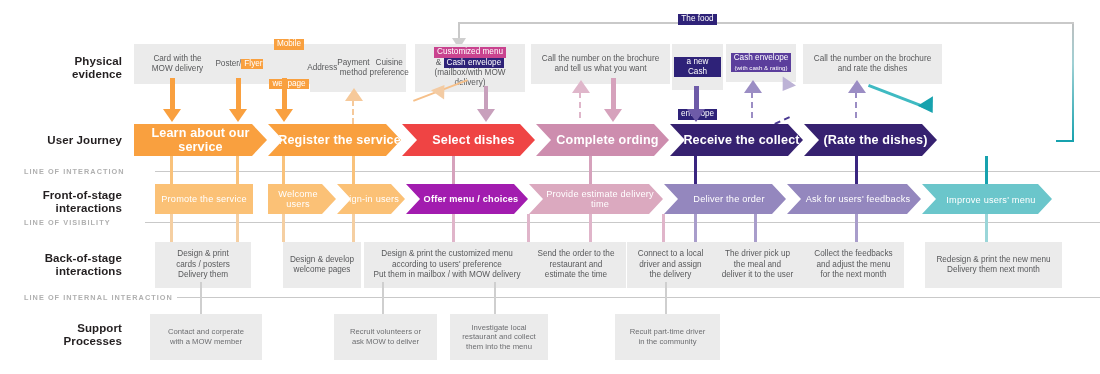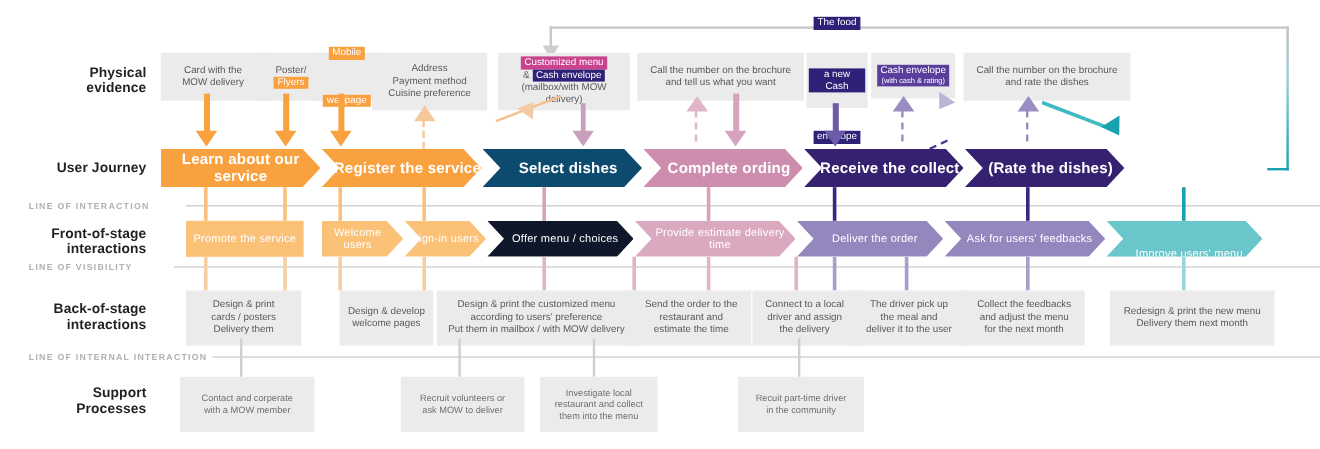--- a/index.html
+++ b/index.html
@@ -84,31 +84,31 @@
     <div class="tri" style="left:452px;top:38px;border-left:7px solid transparent;border-right:7px solid transparent;border-top:11px solid #cfcfcf;"></div>
 
     <div class="abs" style="left:1056px;top:140px;width:18px;height:2px;background:#17A2AE;"></div>
   </div>
 
   <div class="pbox" style="left:134px;top:44px;width:79px;height:34px;flex-direction:column;">
     <div>Card with the</div>
     <div>MOW delivery</div>
   </div>
 
-  <div class="pbox" style="left:216px;top:44px;width:45px;height:34px;flex-direction:column;">
+  <div class="pbox" style="left:216px;top:44px;width:45px;height:34px;flex-direction:row;">
     <div>Poster/</div>
     <div><span class="hl" style="background:#F9A03F;">Flyers</span></div>
   </div>
 
   <div class="pbox" style="left:263px;top:44px;width:44px;height:34px;flex-direction:column;gap:29px;">
     <div><span class="hl" style="background:#F9A03F;">Mobile</span></div>
     <div><span class="hl" style="background:#F9A03F;">webpage</span></div>
   </div>
 
-  <div class="pbox" style="left:310px;top:44px;width:88px;height:42px;flex-direction:column;">
+  <div class="pbox" style="left:310px;top:44px;width:88px;height:42px;flex-direction:row;">
     <div>Address</div>
     <div>Payment method</div>
     <div>Cuisine preference</div>
   </div>
 
   <div class="pbox" style="left:415px;top:44px;width:102px;height:42px;flex-direction:column;">
     <div><span class="hl" style="background:#C9438F;">Customized menu</span></div>
     <div>
       <span>&amp;</span>
       <span class="hl" style="background:#2E2278;">Cash envelope</span>
@@ -177,21 +177,21 @@
 
   <div class="diag" style="left:869px;top:84px;width:62px;border-top:3px solid #3FBAC2;transform:rotate(21deg);"></div>
   <div class="tri" style="left:920px;top:100px;border-left:9px solid transparent;border-right:9px solid transparent;border-top:14px solid #17A2AE;transform:rotate(-32deg);"></div>
 
   <div class="chev uj" style="left:134px;top:124px;width:133px;height:32px;background:#F9A03F;clip-path:polygon(0 0,118px 0,133px 16px,118px 32px,0 32px);">
     <span class="t">Learn about our service</span>
   </div>
   <div class="chev uj" style="left:268px;top:124px;width:133px;height:32px;background:#F9A03F;clip-path:polygon(0 0,118px 0,133px 16px,118px 32px,0 32px,15px 16px);">
     <span class="t" style="padding-left:10px;">Register the service</span>
   </div>
-  <div class="chev uj" style="left:402px;top:124px;width:133px;height:32px;background:#0c4a6e;clip-path:polygon(0 0,118px 0,133px 16px,118px 32px,0 32px,15px 16px);">
+  <div class="chev uj" style="left:402px;top:124px;width:133px;height:32px;background:#ef4444;clip-path:polygon(0 0,118px 0,133px 16px,118px 32px,0 32px,15px 16px);">
     <span class="t" style="padding-left:10px;">Select dishes</span>
   </div>
   <div class="chev uj" style="left:536px;top:124px;width:133px;height:32px;background:#CD8DAE;clip-path:polygon(0 0,118px 0,133px 16px,118px 32px,0 32px,15px 16px);">
     <span class="t" style="padding-left:10px;">Complete ording</span>
   </div>
   <div class="chev uj" style="left:670px;top:124px;width:133px;height:32px;background:#362170;clip-path:polygon(0 0,118px 0,133px 16px,118px 32px,0 32px,15px 16px);">
     <span class="t" style="padding-left:10px;">Receive the collect</span>
   </div>
   <div class="chev uj" style="left:804px;top:124px;width:133px;height:32px;background:#362170;clip-path:polygon(0 0,118px 0,133px 16px,118px 32px,0 32px,15px 16px);">
     <span class="t" style="padding-left:10px;">(Rate the dishes)</span>
@@ -209,33 +209,33 @@
 
   <div class="chev fs" style="left:155px;top:184px;width:98px;height:30px;background:#FBC176;">
     <span class="t">Promote the service</span>
   </div>
   <div class="chev fs" style="left:268px;top:184px;width:68px;height:30px;background:#FBC176;clip-path:polygon(0 0,54px 0,68px 15px,54px 30px,0 30px);">
     <span class="t" style="padding-right:8px;">Welcome users</span>
   </div>
   <div class="chev fs" style="left:337px;top:184px;width:68px;height:30px;background:#FBC176;clip-path:polygon(0 0,54px 0,68px 15px,54px 30px,0 30px,14px 15px);">
     <span class="t">Sign-in users</span>
   </div>
-  <div class="chev fs" style="left:406px;top:184px;width:122px;height:30px;background:#0f172a;clip-path:polygon(0 0,108px 0,122px 15px,108px 30px,0 30px,14px 15px);">
+  <div class="chev fs" style="left:406px;top:184px;width:122px;height:30px;background:#a21caf;clip-path:polygon(0 0,108px 0,122px 15px,108px 30px,0 30px,14px 15px);font-weight:bold;">
     <span class="t" style="padding-left:8px;">Offer menu / choices</span>
   </div>
   <div class="chev fs" style="left:529px;top:184px;width:134px;height:30px;background:#DBA9BF;clip-path:polygon(0 0,120px 0,134px 15px,120px 30px,0 30px,14px 15px);">
     <span class="t" style="padding-left:8px;">Provide estimate delivery time</span>
   </div>
   <div class="chev fs" style="left:664px;top:184px;width:122px;height:30px;background:#9487BE;clip-path:polygon(0 0,108px 0,122px 15px,108px 30px,0 30px,14px 15px);">
     <span class="t" style="padding-left:8px;">Deliver the order</span>
   </div>
   <div class="chev fs" style="left:787px;top:184px;width:134px;height:30px;background:#9487BE;clip-path:polygon(0 0,120px 0,134px 15px,120px 30px,0 30px,14px 15px);">
     <span class="t" style="padding-left:8px;">Ask for users' feedbacks</span>
   </div>
-  <div class="chev fs" style="left:922px;top:184px;width:130px;height:32px;background:#6BC6CB;clip-path:polygon(0 0,116px 0,130px 15px,116px 30px,0 30px,14px 15px);align-items:flex-end;">
+  <div class="chev fs" style="left:922px;top:184px;width:130px;height:32px;background:#6BC6CB;clip-path:polygon(0 0,116px 0,130px 15px,116px 30px,0 30px,14px 15px);">
     <span class="t" style="padding-left:8px;">Improve users' menu</span>
   </div>
 
   <div class="vline thick" style="left:170px;top:214px;height:28px;background:#F5CFA2;"></div>
   <div class="vline thick" style="left:236px;top:214px;height:28px;background:#F5CFA2;"></div>
   <div class="vline thick" style="left:282px;top:214px;height:28px;background:#F5CFA2;"></div>
   <div class="vline thick" style="left:352px;top:214px;height:28px;background:#F5CFA2;"></div>
   <div class="vline thick" style="left:452px;top:214px;height:28px;background:#E0B5CA;"></div>
   <div class="vline thick" style="left:527px;top:214px;height:28px;background:#E0B5CA;"></div>
   <div class="vline thick" style="left:589px;top:214px;height:28px;background:#E0B5CA;"></div>

